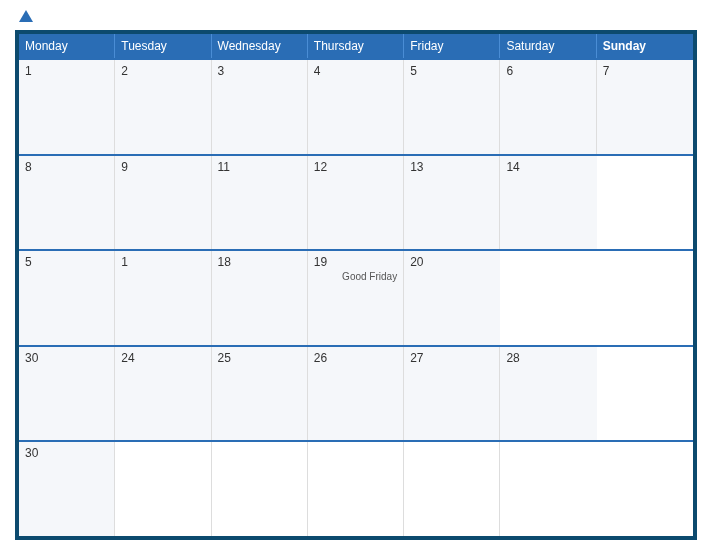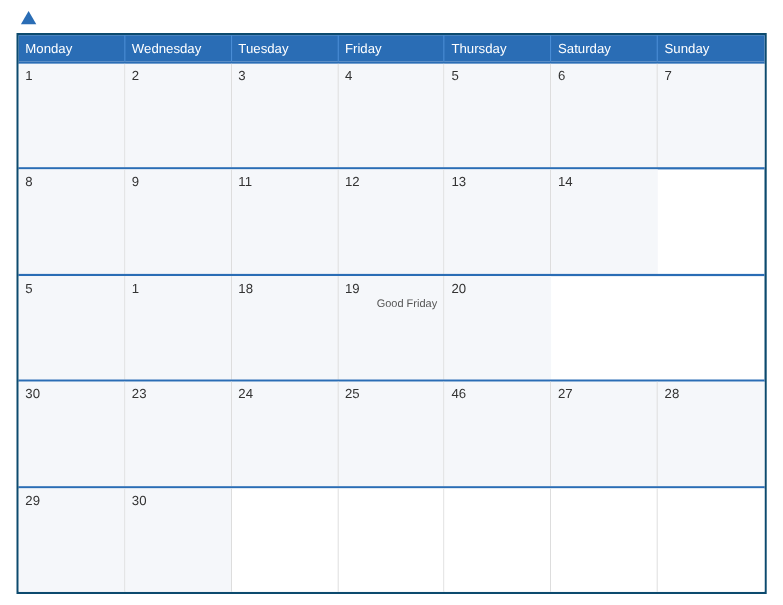--- a/index.html
+++ b/index.html
@@ -63,35 +63,36 @@
       font-size: 14px;
       color: #333;
       text-align: right;
       min-width: 80px;
     }
     
     .calendar {
       flex: 1;
       display: flex;
       flex-direction: column;
-      border: 2px solid #0c4a6e;
+      border: 4px solid #0c4a6e;
     }
     .cal-header-row {
       display: grid;
       grid-template-columns: repeat(7, 1fr);
       background: #2a6db5;
     }
     .cal-header-cell {
       color: #fff;
       font-size: 12px;
       padding: 5px 6px;
       border-right: 1px solid #4a8dd5;
     }
     .cal-header-cell:last-child {
       border-right: none;
+      font-weight: bold;
     }
     .cal-body {
       flex: 1;
       display: flex;
       flex-direction: column;
     }
     .cal-week {
       display: grid;
       grid-template-columns: repeat(7, 1fr);
       flex: 1;
@@ -138,24 +139,24 @@
       </span>
     </div>
     <div class="calendar-title"></div>
     <div class="region"></div>
   </div>
 
   <div class="calendar">
     <div class="cal-header-row">
 
     <div class="cal-header-cell">Monday</div>
+        <div class="cal-header-cell">Tuesday</div>
         <div class="cal-header-cell">Wednesday</div>
-        <div class="cal-header-cell">Tuesday</div>
+        <div class="cal-header-cell">Thursday</div>
         <div class="cal-header-cell">Friday</div>
-        <div class="cal-header-cell">Thursday</div>
         <div class="cal-header-cell">Saturday</div>
         <div class="cal-header-cell">Sunday</div>
       </div>
     <div class="cal-body">
 
     <div class="cal-week">
           <div class="cal-cell">
             <span class="day-num">1</span>
           </div>
           <div class="cal-cell">
@@ -213,42 +214,36 @@
           </div>
           <div class="cal-cell">
             <span class="day-num">20</span>
           </div>
         </div>
         <div class="cal-week">
           <div class="cal-cell">
             <span class="day-num">30</span>
           </div>
           <div class="cal-cell">
-            <span class="day-num">23</span>
-          </div>
-          <div class="cal-cell">
             <span class="day-num">24</span>
           </div>
           <div class="cal-cell">
             <span class="day-num">25</span>
           </div>
           <div class="cal-cell">
-            <span class="day-num">46</span>
+            <span class="day-num">26</span>
           </div>
           <div class="cal-cell">
             <span class="day-num">27</span>
           </div>
           <div class="cal-cell">
             <span class="day-num">28</span>
           </div>
         </div>
         <div class="cal-week">
-          <div class="cal-cell">
-            <span class="day-num">29</span>
-          </div>
           <div class="cal-cell">
             <span class="day-num">30</span>
           </div>
           <div class="cal-cell empty"></div>
           <div class="cal-cell empty"></div>
           <div class="cal-cell empty"></div>
           <div class="cal-cell empty"></div>
           <div class="cal-cell empty"></div>
         </div>
       </div>

